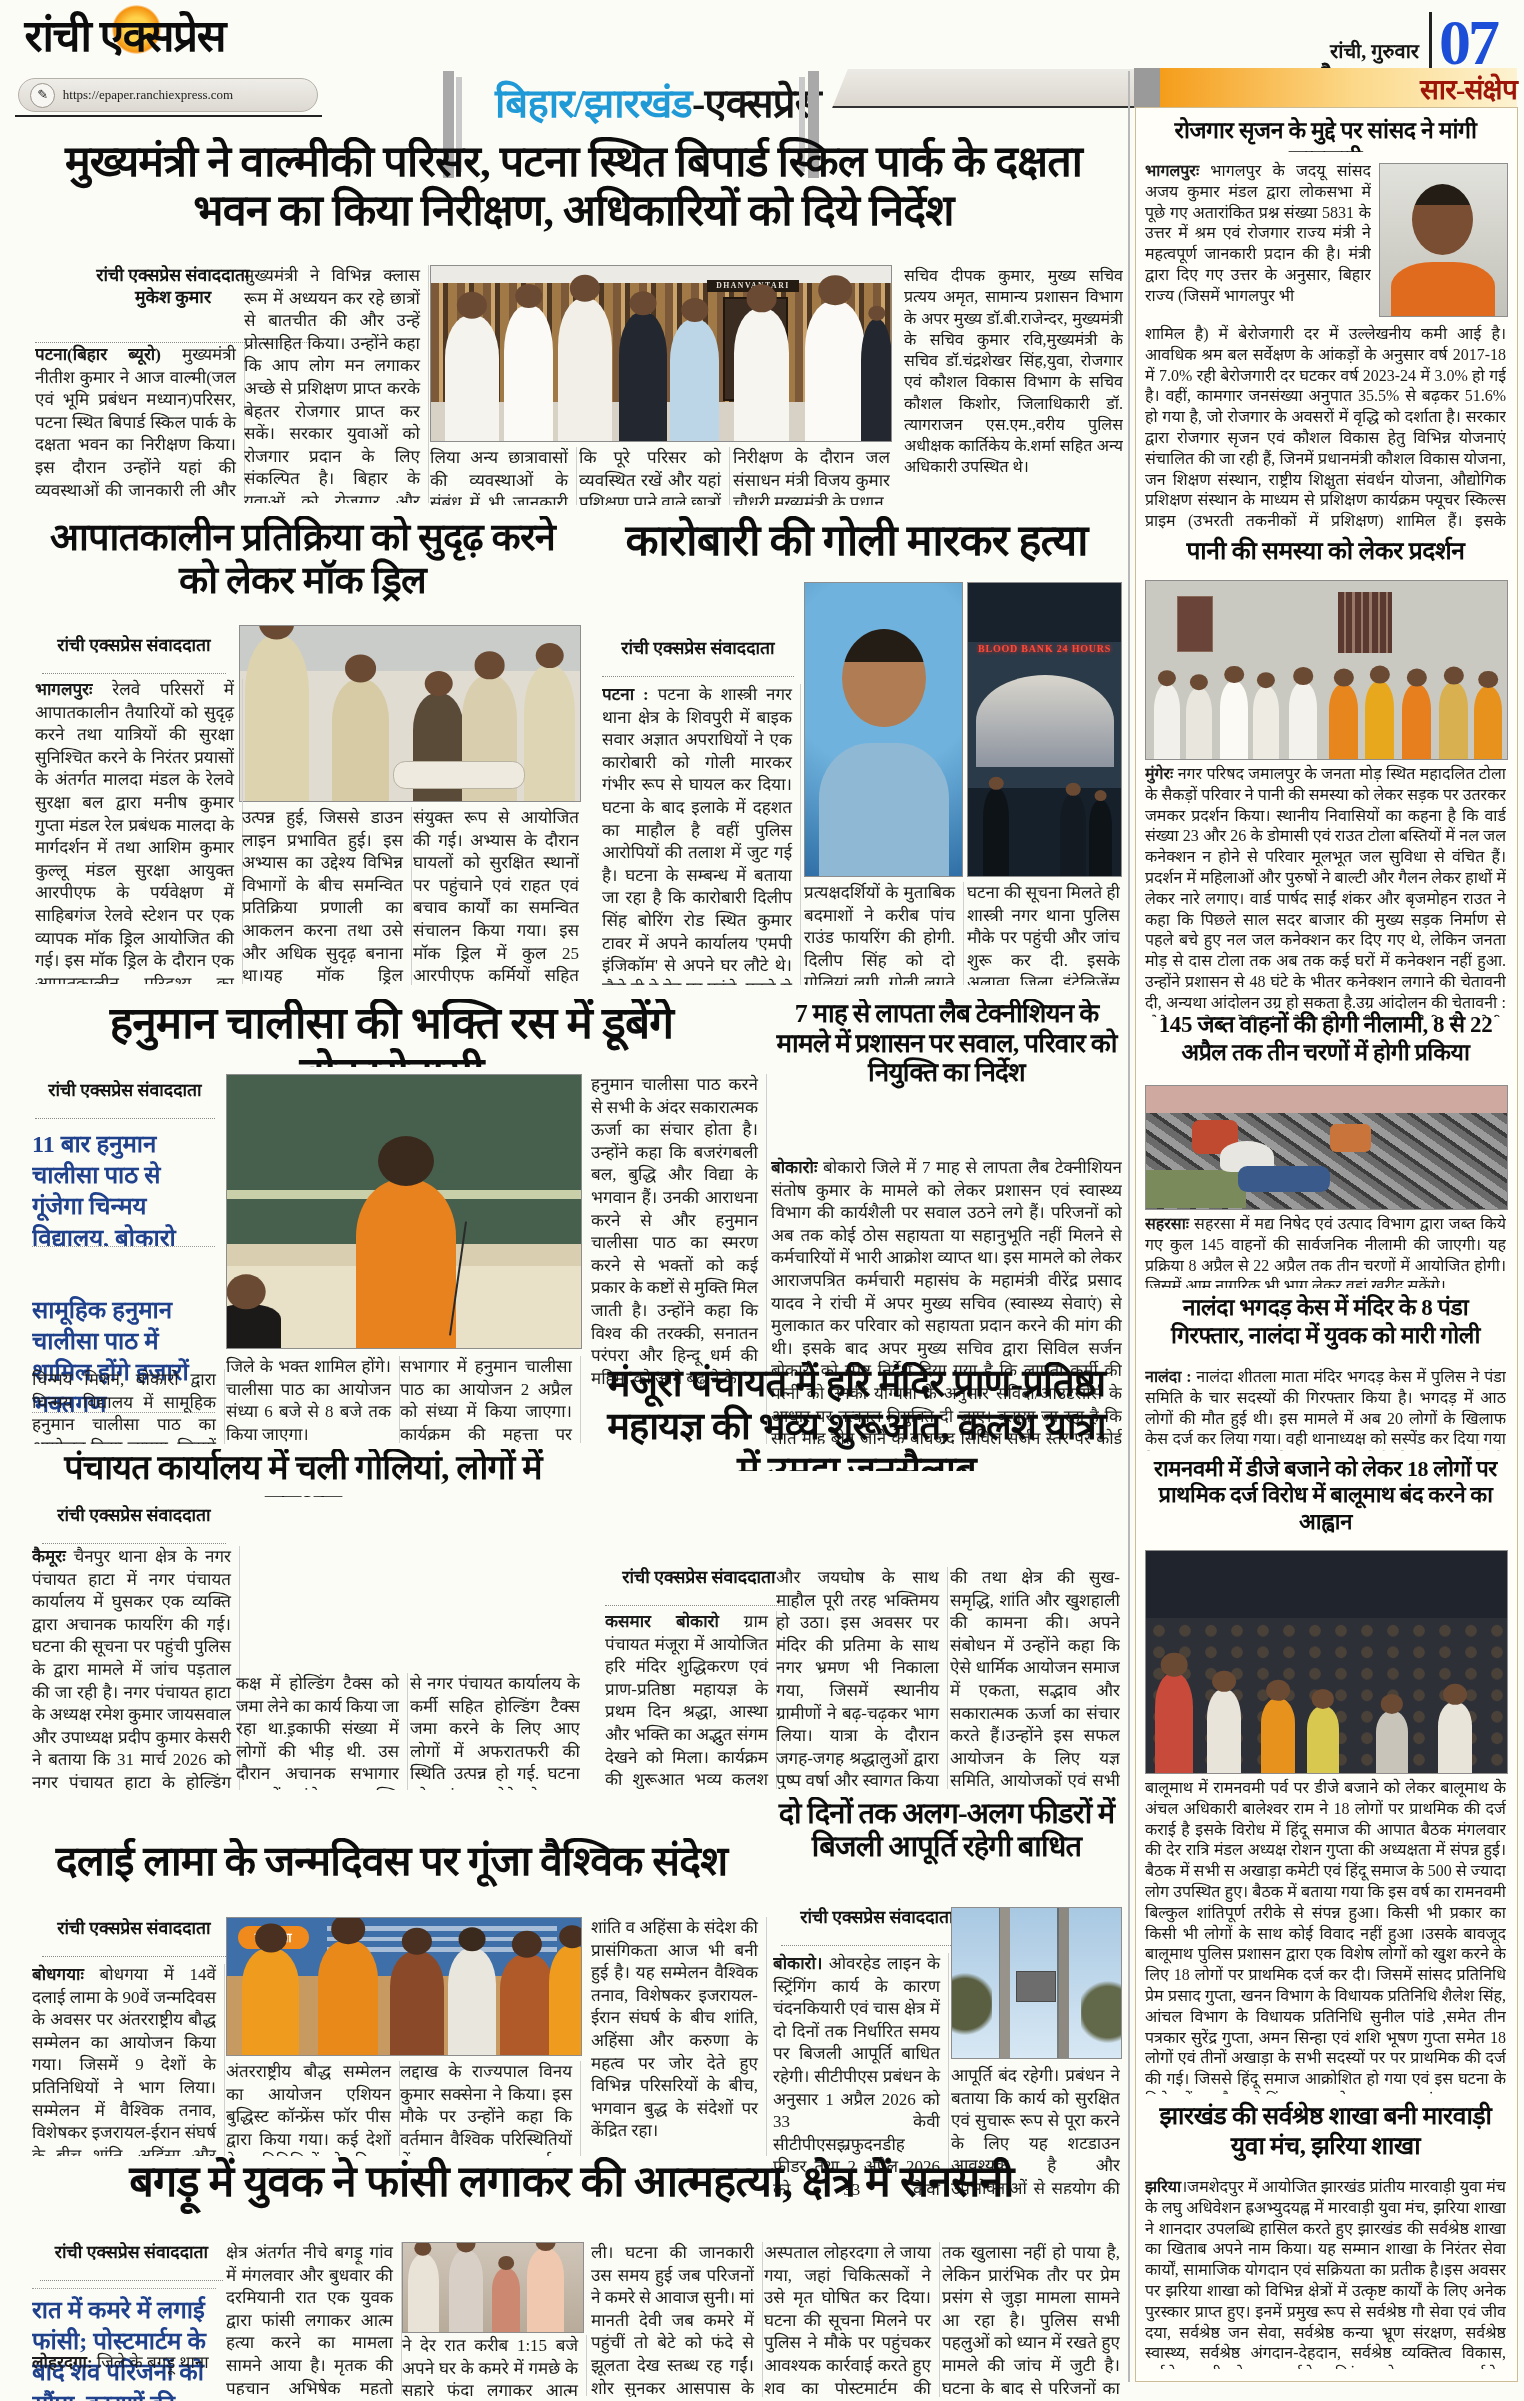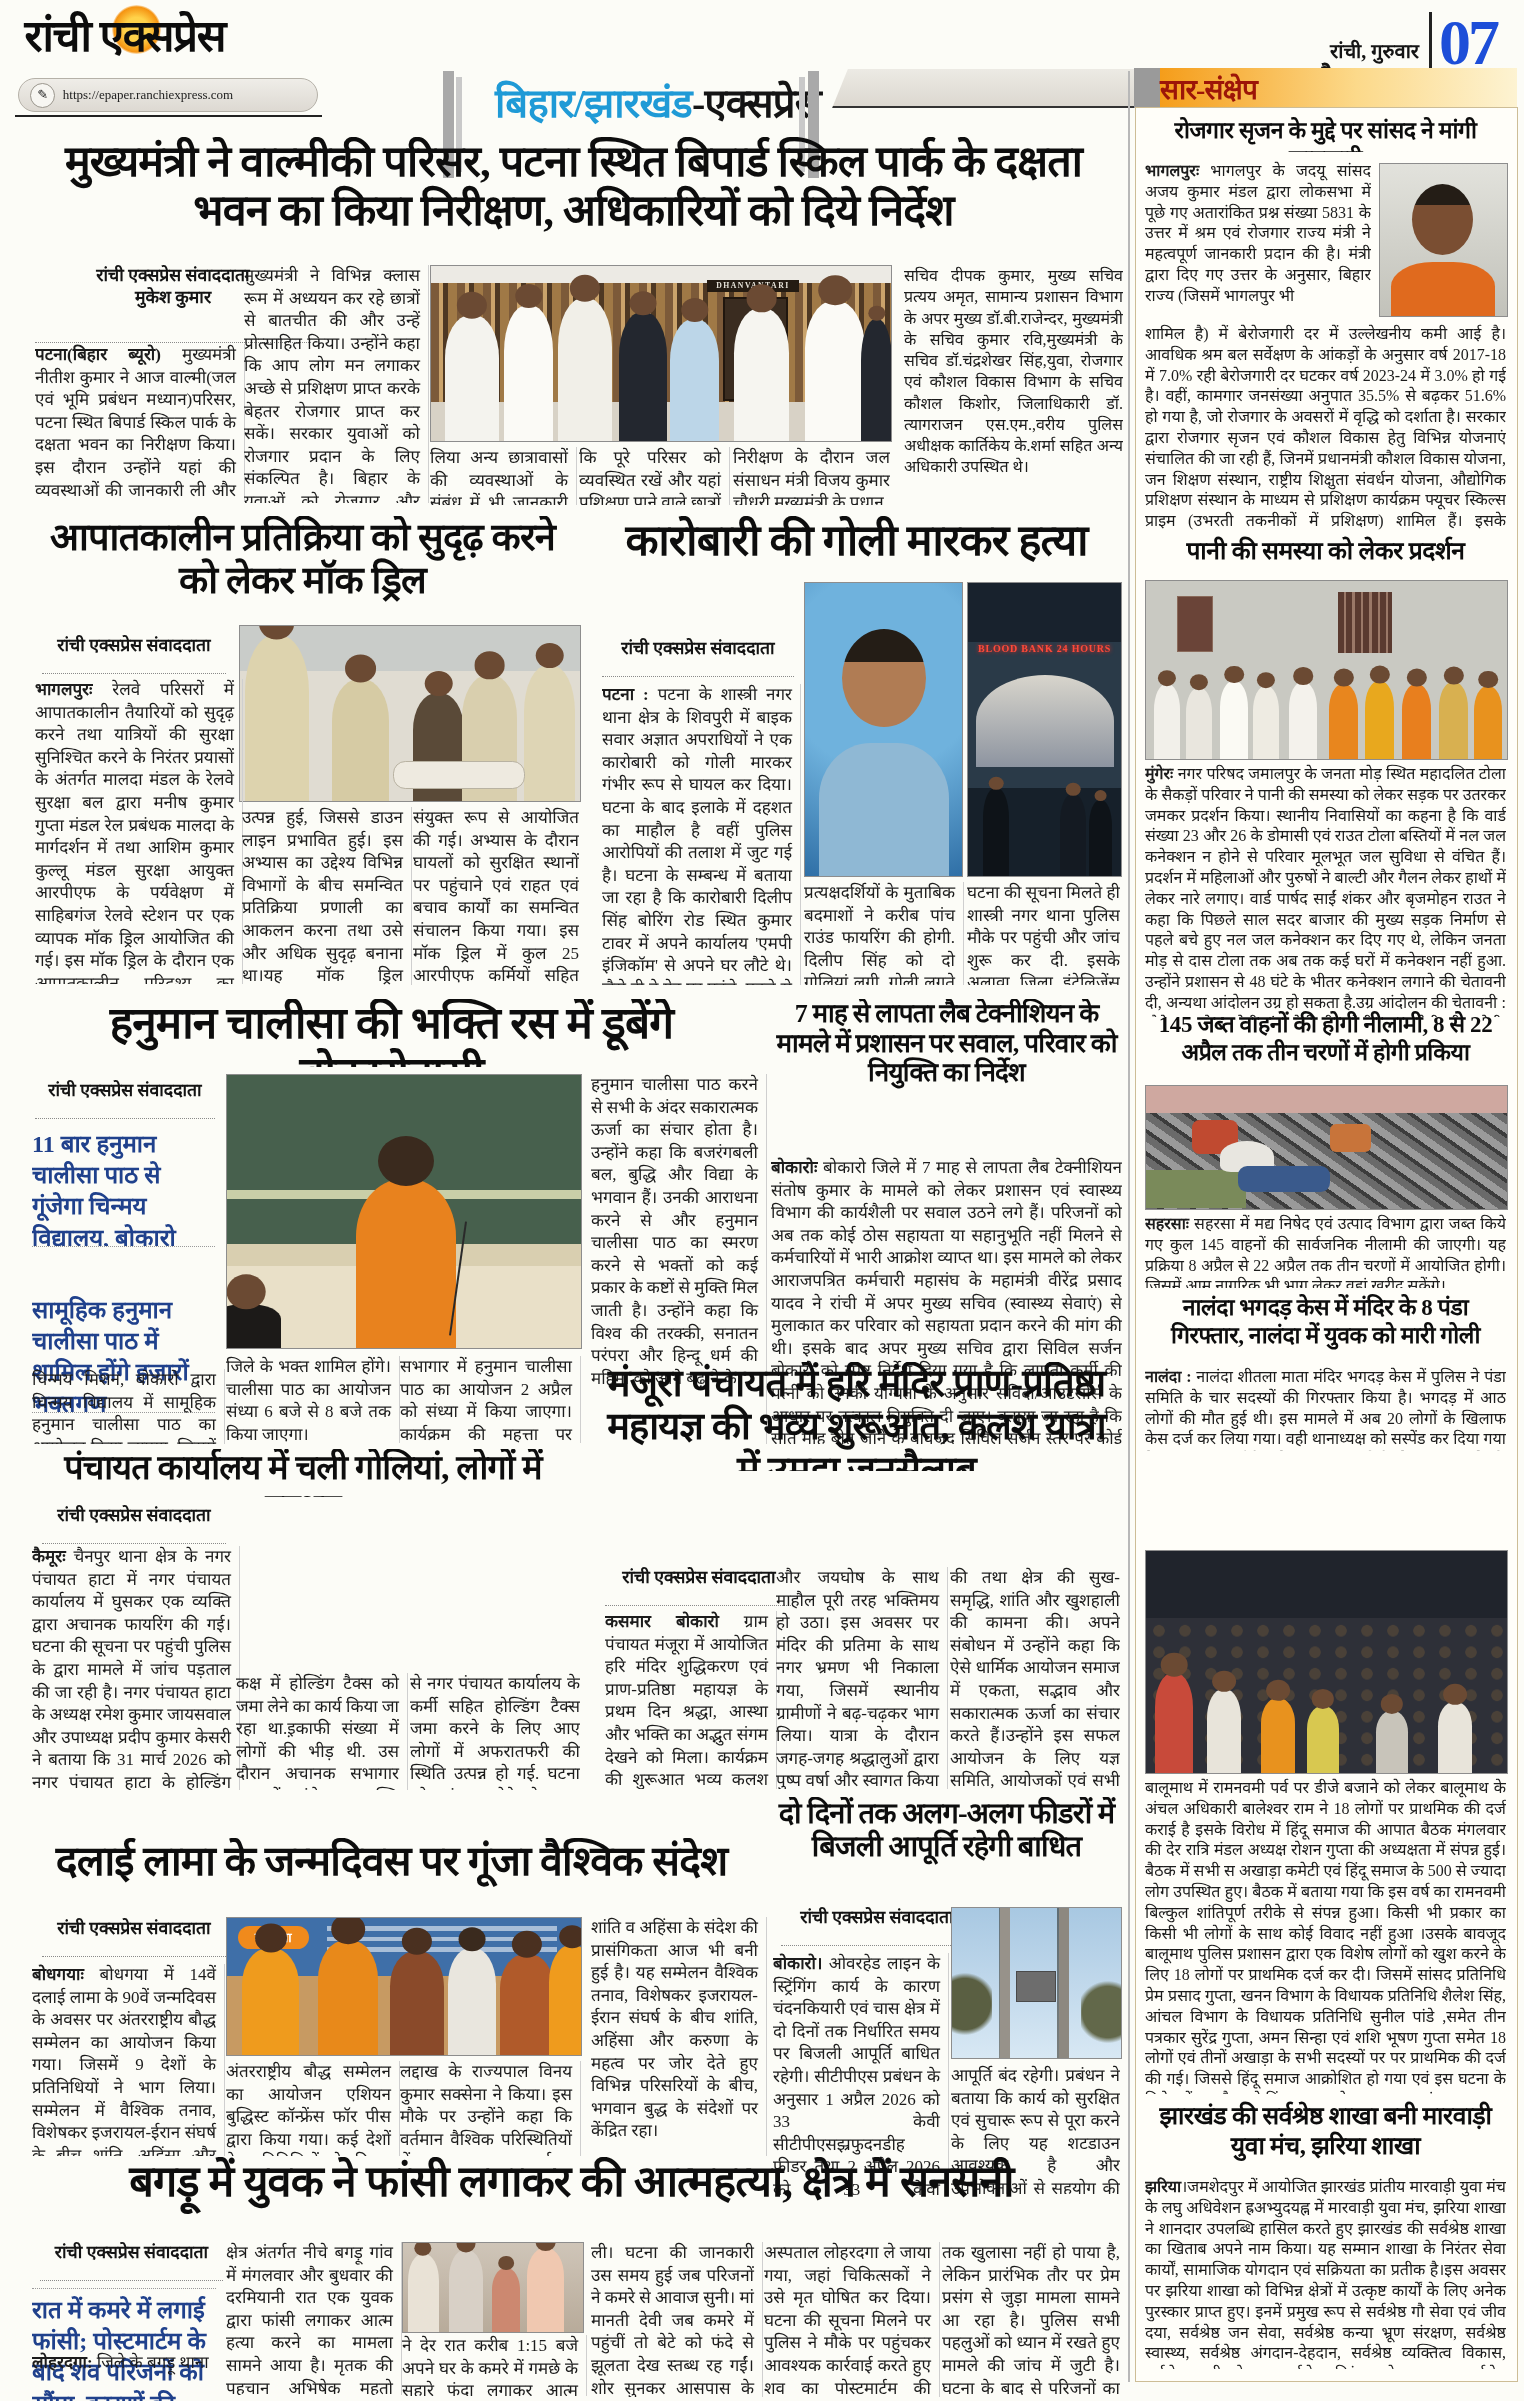--- a/index.html
+++ b/index.html
@@ -31,21 +31,21 @@
   .photo{position:absolute;overflow:hidden;border:0.8px solid #8d8d8d;background:#c9c9c2;}
   .person{position:absolute;bottom:0;border-radius:46% 46% 0 0/34% 34% 0 0;--skin:#6b4a33;}
   .person::before{content:"";position:absolute;left:50%;transform:translate(-50%,-86%);top:0;width:56%;padding-top:50%;border-radius:50%;background:var(--skin);}
   .sm .person::before{width:70%;padding-top:62%;}
   .head{position:absolute;border-radius:50%;background:linear-gradient(180deg,#241d16 0 34%,#b07c54 34%);}
   .torso{position:absolute;border-radius:40% 40% 0 0;}
   .sign{position:absolute;font-weight:bold;text-align:center;overflow:hidden;}
   .plabel{position:absolute;background:#f08a1c;color:#fff;font-weight:bold;border-radius:12.3px;display:flex;align-items:center;justify-content:center;}
   
   .sb-box{border:0.8px solid #cdbd96;background:#fffef9;}
-  .sb-band{background:linear-gradient(90deg,#f59d1a,#fcd98a 55%,#fdf3d2);display:flex;align-items:center;justify-content:flex-start;}
+  .sb-band{background:linear-gradient(90deg,#f59d1a,#fcd98a 55%,#fdf3d2);display:flex;align-items:center;justify-content:flex-end;}
   .sb-band .t{color:#9c1508;font-weight:bold;font-size:28px;letter-spacing:-0.8px;}
   .sb-h{font-weight:bold;text-align:center;line-height:1.2;color:#0d0d0d;overflow:hidden;letter-spacing:-0.4px;}
   .sb-t{font-size:16px;line-height:1.3;text-align:justify;overflow:hidden;color:#1c1c1c;}
 </style>
 </head>
 <body>
 
 <div class="page">
 
   <div class="ab sun" style="left:112px;top:4.6px;"></div>
@@ -278,20 +278,21 @@
   </div>
   <div class="ab sb-t" style="left:1145px;top:1214px;width:361px;height:74px;">
     <b>सहरसाः</b> <span>सहरसा में मद्य निषेद एवं उत्पाद विभाग द्वारा जब्त किये गए कुल 145  वाहनों की सार्वजनिक नीलामी की जाएगी। यह प्रक्रिया 8 अप्रैल से 22  अप्रैल तक तीन चरणों में आयोजित होगी। जिसमें आम नागरिक भी भाग लेकर वहां खरीद सकेंगे।</span>
   </div>
 
   <div class="ab sb-h" style="left:1145px;top:1294px;width:361px;height:69px;font-size:23px;">नालंदा भगदड़ केस में मंदिर के 8 पंडा गिरफ्तार, नालंदा में युवक को मारी गोली</div>
   <div class="ab sb-t" style="left:1145px;top:1367px;width:361px;height:84px;">
     <b>नालंदा :</b> <span>नालंदा शीतला माता मंदिर भगदड़ केस में पुलिस ने पंडा समिति के चार सदस्यों की गिरफ्तार किया है। भगदड़ में आठ लोगों की मौत हुई थी। इस मामले में अब 20 लोगों के खिलाफ केस दर्ज कर लिया गया।  वही थानाध्यक्ष को सस्पेंड कर दिया गया है। चार पर राजनीति और अब पंडा समिति के चार सदस्यों की गिरफ्तारी के साथ साथ 20 लोगों पर मामला दर्ज किया गया है।</span>
   </div>
 
+  <div class="ab sb-h" style="left:1145px;top:1456px;width:361px;height:87px;font-size:22px;">रामनवमी में डीजे बजाने को लेकर 18 लोगों पर प्राथमिक  दर्ज विरोध में बालूमाथ बंद करने का आह्वान</div>
   <div class="photo sm" style="left:1145px;top:1550px;width:361px;height:222px;
        background:linear-gradient(180deg,#20242c 0 30%,#2e3038 30% 100%),radial-gradient(circle at 80% 10%,#f2e8c8 0 3%,transparent 4%);">
     <div class="ab" style="left:0;top:69px;width:361px;height:153px;
          background:radial-gradient(circle,#4a4138 0 5.4px,transparent 6.1px);background-size:26px 21.5px;"></div>
     <i class="person" style="left:9.2px;width:38px;height:45%;background:#c84a3a;"></i>
     <i class="person" style="left:61px;width:34px;height:38%;background:#e8e4da;"></i>
     <i class="person" style="left:115px;width:34px;height:34%;background:#e8921e;"></i>
     <i class="person" style="left:161px;width:32px;height:30%;background:#d8c850;"></i>
     <i class="person" style="left:230px;width:32px;height:28%;background:#c8c4ba;"></i>
     <i class="person" style="left:292px;width:34px;height:32%;background:#e8e4da;"></i>

